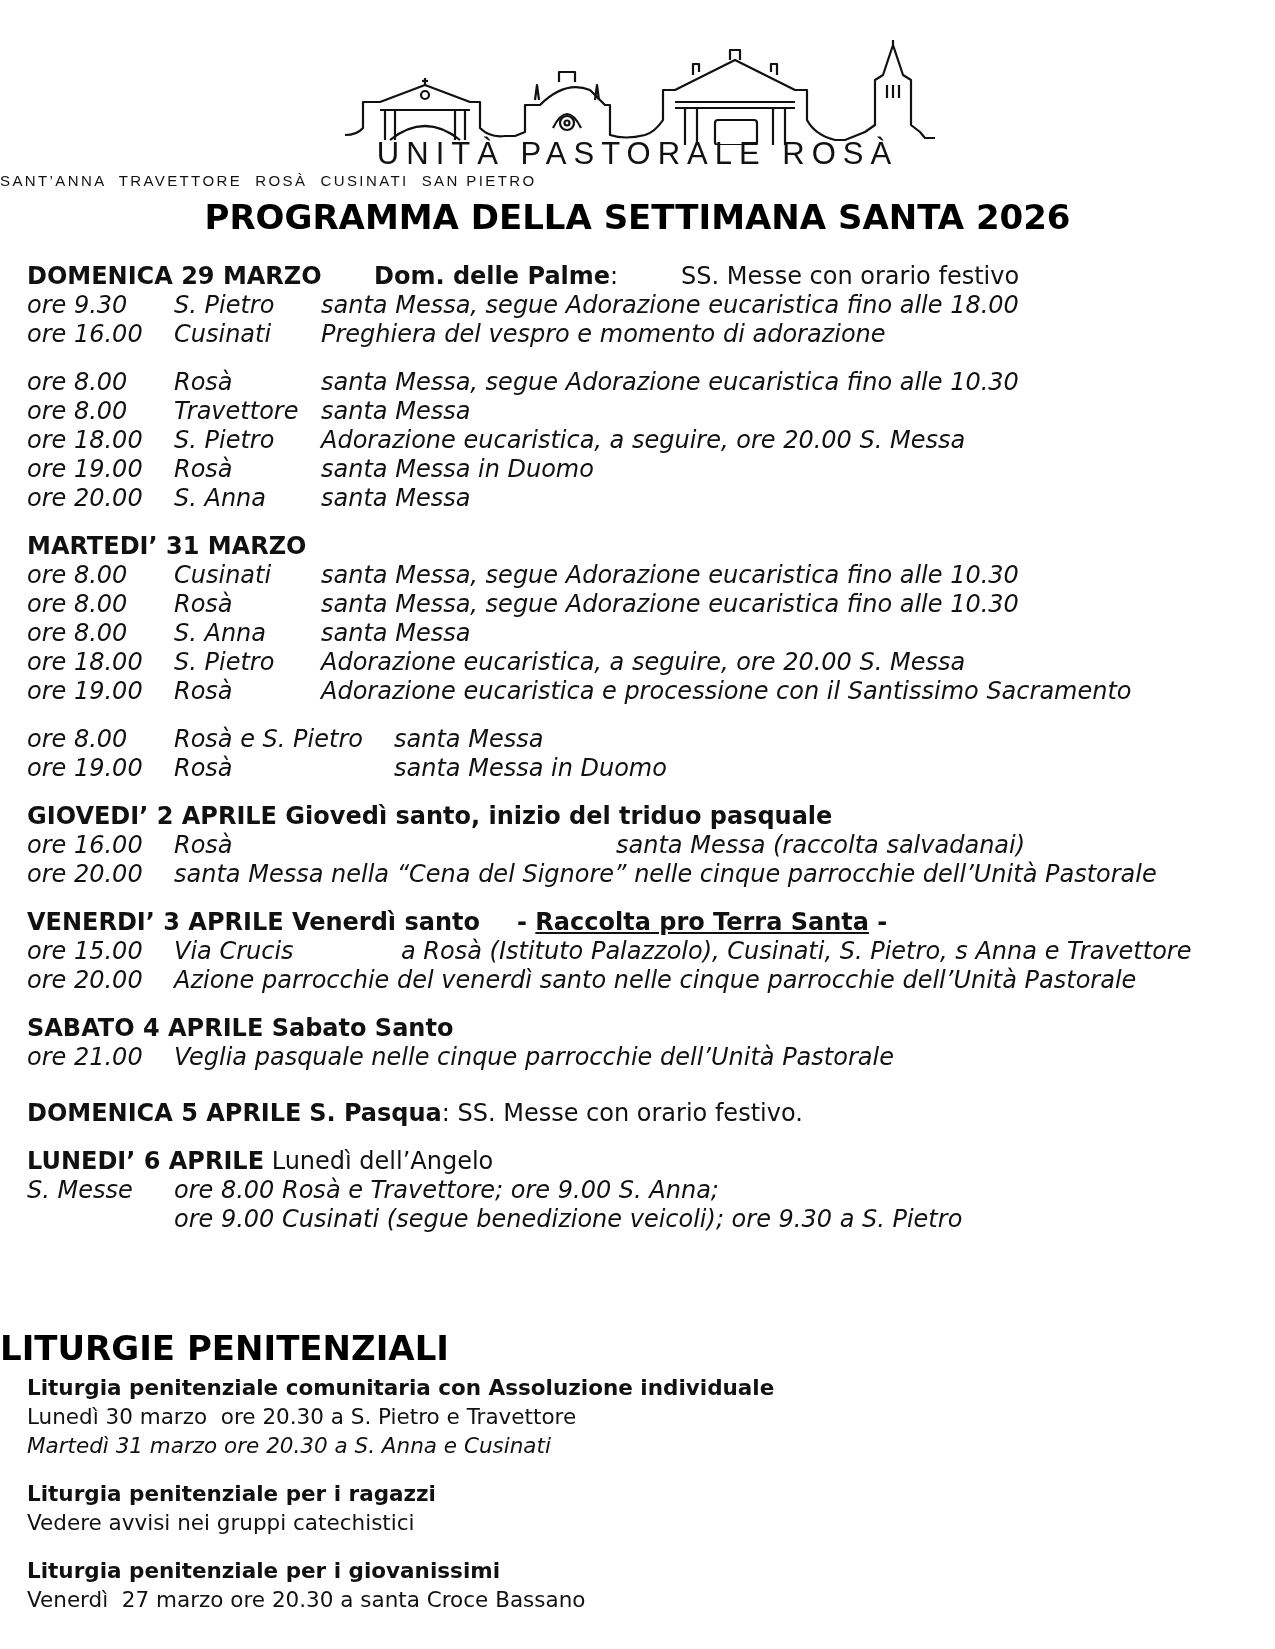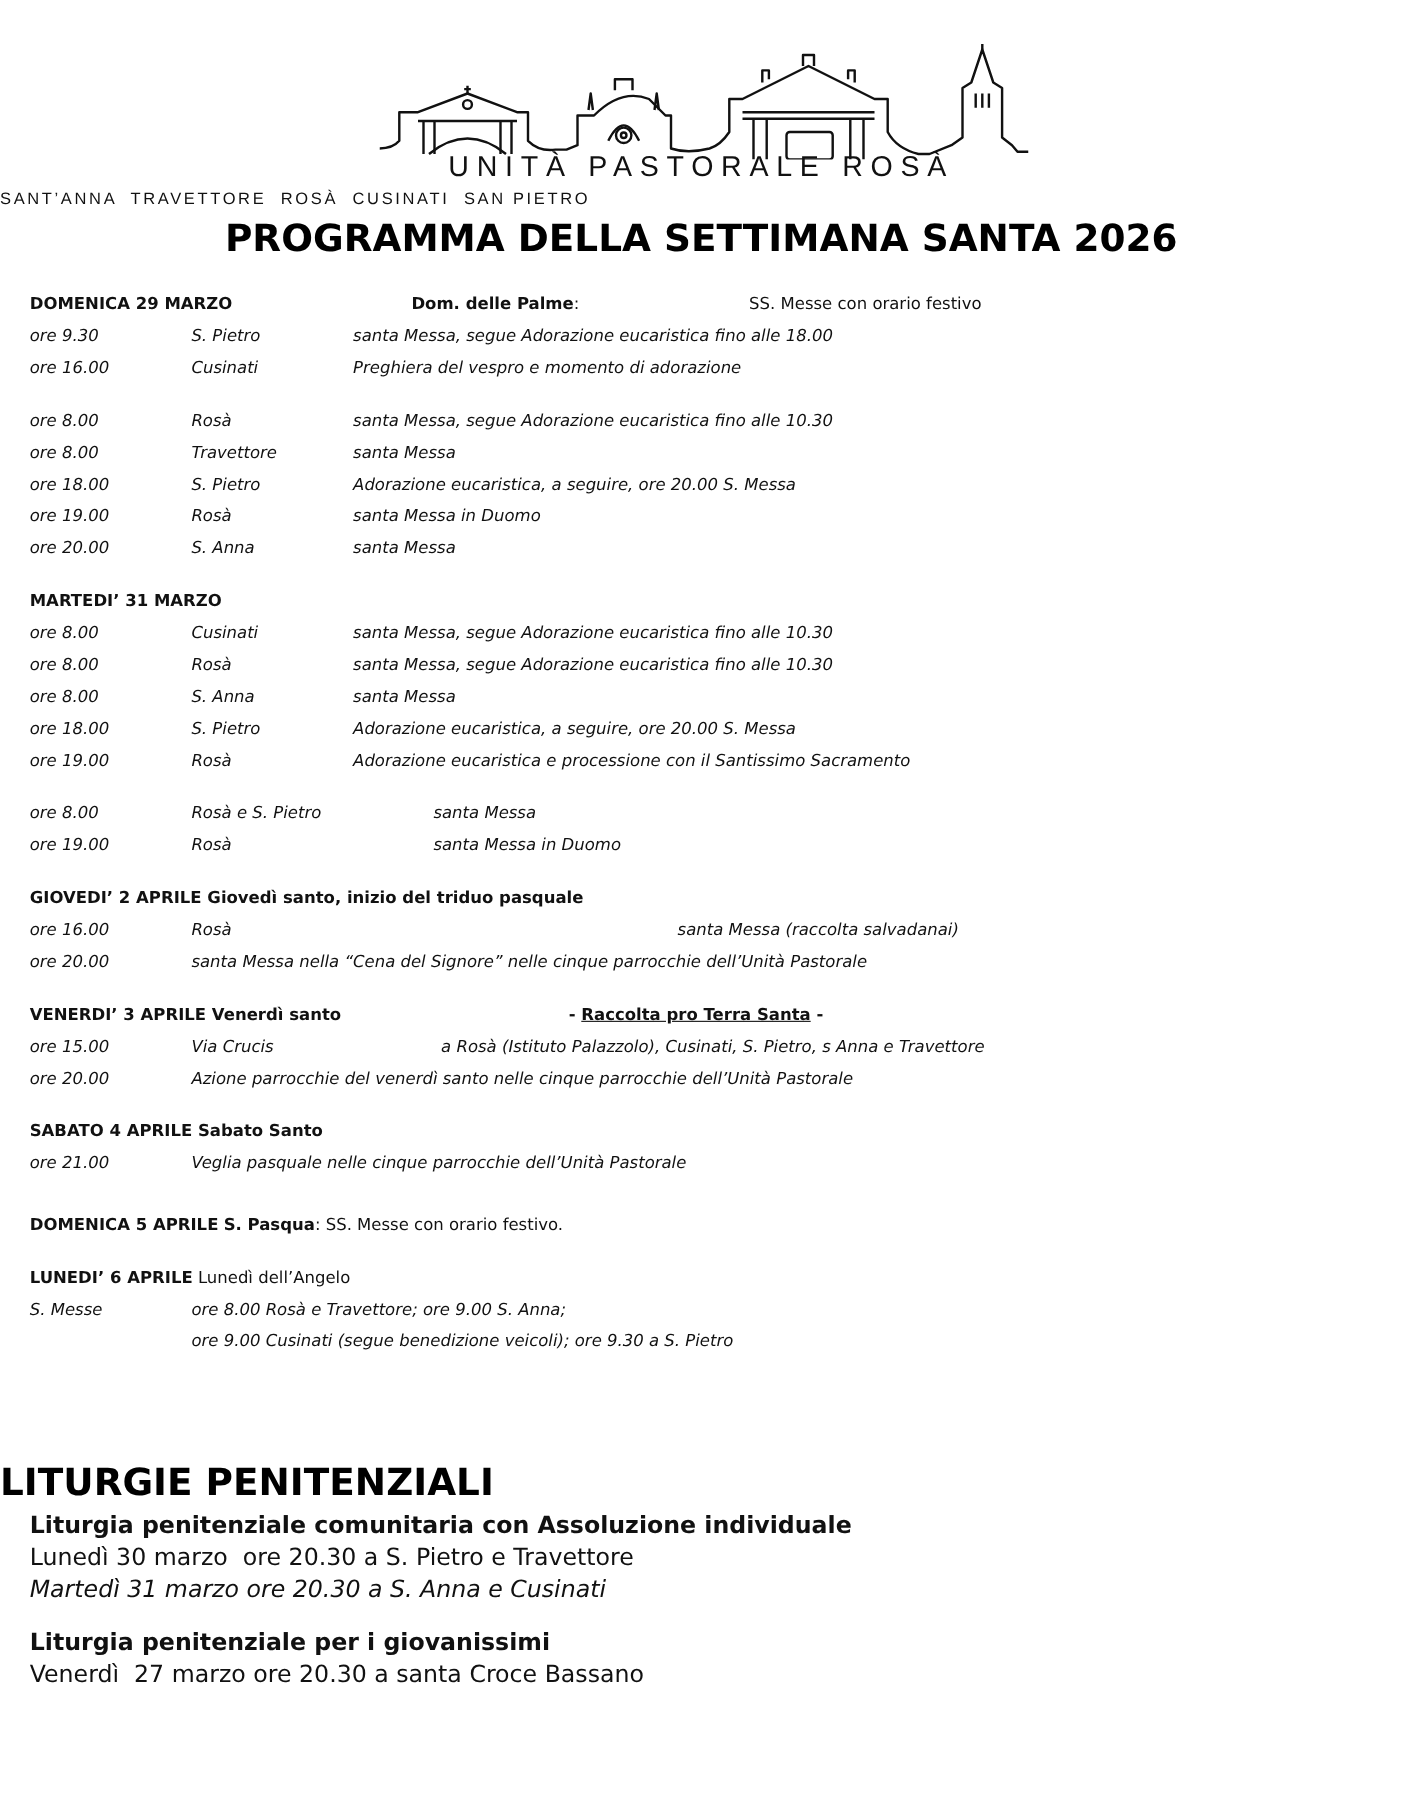--- a/index.html
+++ b/index.html
@@ -1,29 +1,29 @@
 <!DOCTYPE html>
 <html><head>
 <meta charset="utf-8">
 <style>
   html, body { margin: 0; padding: 0; background: #ffffff; }
   body { width: 1275px; height: 1649px; position: relative; overflow: hidden; color: #111111;
          font-family: "DejaVu Sans", sans-serif; }
   .logo { position: absolute; left: 345px; top: 40px; width: 590px; height: 105px; }
   .logo svg { width: 100%; height: 100%; display: block; }
   .org-name { position: absolute; left: 0; width: 1275px; top: 138px; text-align: center;
-              font-family: "Liberation Sans", sans-serif; font-size: 26px; letter-spacing: 7px;
+              font-family: "Liberation Sans", sans-serif; font-size: 31px; letter-spacing: 7px;
               font-weight: normal; color: #111; line-height: 1; }
   .org-sub { position: absolute; left: 0; width: 1275px; top: 173px; text-align: left;
              font-family: "Liberation Sans", sans-serif; font-size: 15px; letter-spacing: 2.4px;
              color: #111; line-height: 1; }
   .main-title { position: absolute; left: 0; width: 1275px; top: 199px; text-align: center;
                 font-family: "DejaVu Sans", sans-serif; font-weight: bold; font-size: 34px;
                 line-height: 1.1; color: #000; }
-  .content { position: absolute; left: 27px; top: 262px; width: 1230px; font-size: 15px; line-height: 29px; }
+  .content { position: absolute; left: 27px; top: 262px; width: 1230px; font-size: 24px; line-height: 29px; }
   .day { margin: 0 0 19px 0; }
   .row { position: relative; height: 29px; white-space: nowrap; }
   .row span { position: absolute; top: 0; font-style: italic; }
   .c-time { left: 0; }
   .c-loc { left: 147px; }
   .c-desc { left: 294px; }
   .c-desc-wide { left: 367px; }
   .c-desc-far { left: 589px; }
   .c-desc-via { left: 374px; }
   .b { font-weight: bold; }
@@ -238,16 +238,20 @@
 <div class="sec-title">LITURGIE PENITENZIALI</div>
 <div class="pen">
   <div class="block">
     <div class="b">Liturgia penitenziale comunitaria con Assoluzione individuale</div>
     <div style="white-space:pre;">Lunedì 30 marzo  ore 20.30 a S. Pietro e Travettore</div>
     <div class="row">
       <span style="left:0">Martedì 31 marzo ore 20.30 a S. Anna e Cusinati</span>
     </div>
   </div>
   <div class="block">
+    <div class="b">Liturgia penitenziale per i ragazzi</div>
+    <div>Vedere avvisi nei gruppi catechistici</div>
+  </div>
+  <div class="block">
     <div class="b">Liturgia penitenziale per i giovanissimi</div>
     <div style="white-space:pre;">Venerdì  27 marzo ore 20.30 a santa Croce Bassano</div>
   </div>
 </div>
 
 </body></html>

